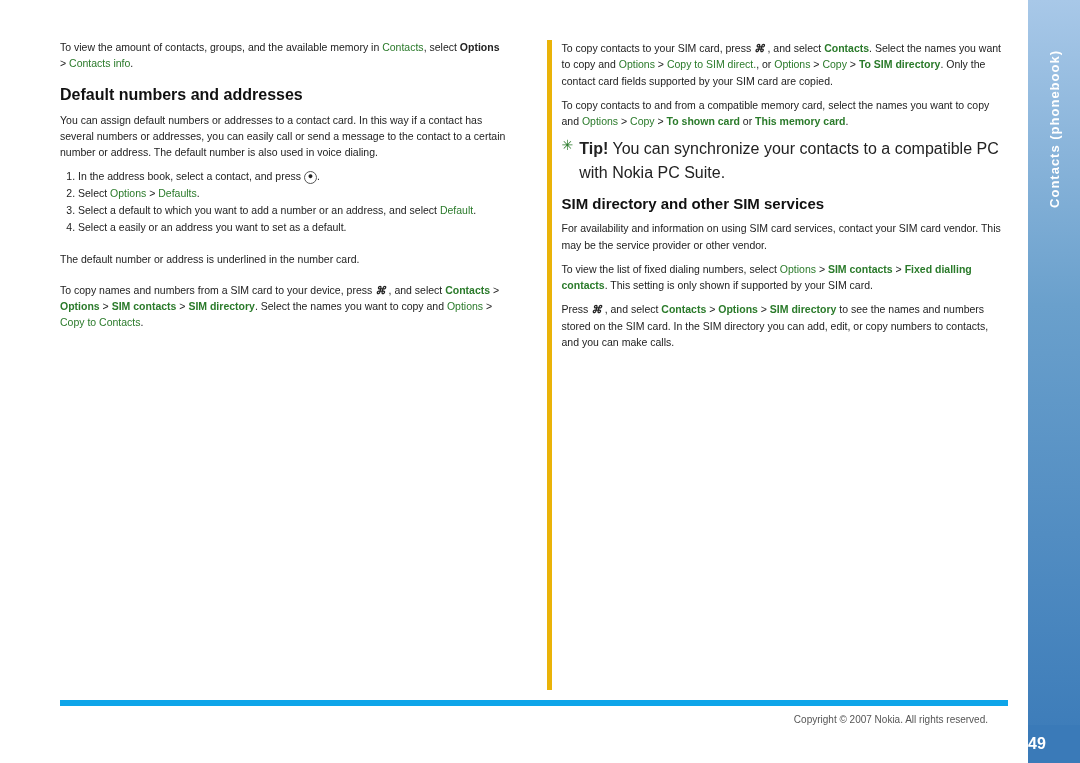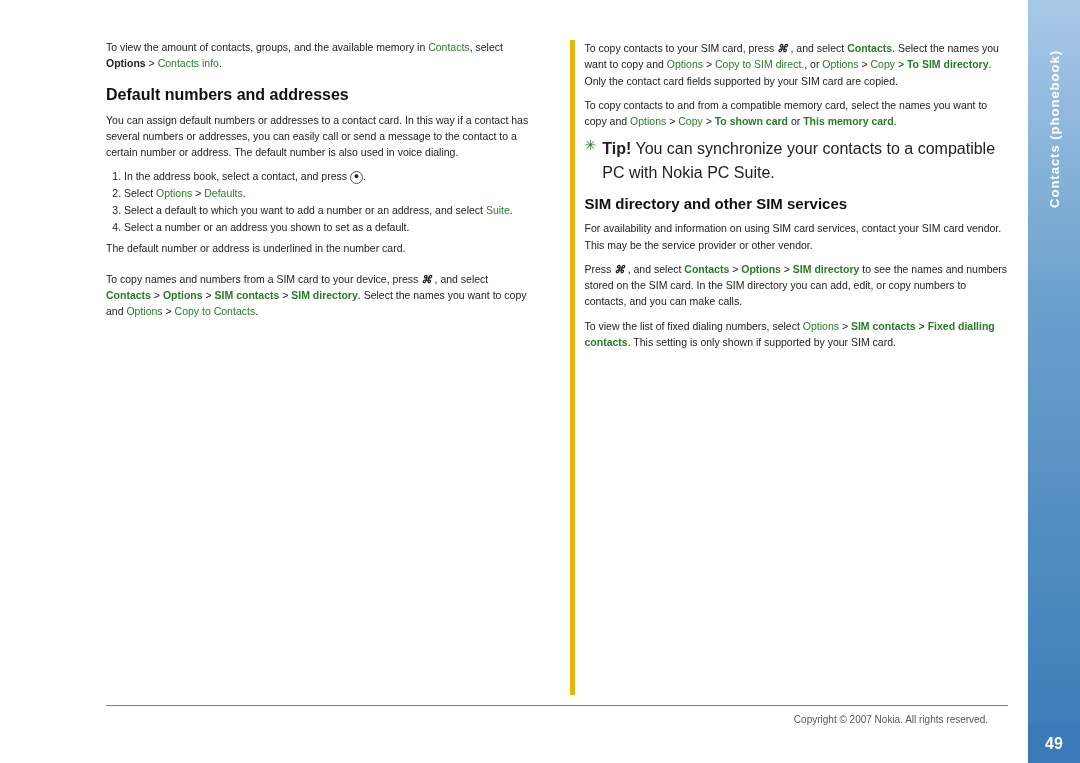--- a/index.html
+++ b/index.html
@@ -10,21 +10,20 @@
       font-family: 'Arial', sans-serif;
       font-size: 11px;
       color: #222;
       overflow: hidden;
     }
     .page-container {
       width: 1080px;
       height: 763px;
       position: relative;
       display: flex;
-      padding-left: 46px;
     }
     .main-content {
       flex: 1;
       padding: 40px 20px 30px 60px;
       display: flex;
       flex-direction: column;
     }
     .two-col {
       display: flex;
       gap: 30px;
@@ -60,21 +59,21 @@
     p {
       font-size: 10.5px;
       line-height: 1.55;
       margin-bottom: 8px;
       color: #222;
     }
     .green { color: #2a7a2a; font-weight: bold; }
     .green-link { color: #2a7a2a; }
     ol {
       margin-left: 18px;
-      margin-bottom: 5px;
+      margin-bottom: 16px;
     }
     ol li {
       font-size: 10.5px;
       line-height: 1.6;
       color: #222;
     }
     .tip-box {
       display: flex;
       align-items: flex-start;
       gap: 6px;
@@ -117,29 +116,28 @@
       position: absolute;
       bottom: 0;
       left: 0;
       width: 100%;
     }
     .page-num {
       background: #3a7ab8;
       color: #fff;
       font-size: 16px;
       font-weight: bold;
-      text-align: center;
       padding: 10px 0;
     }
     .footer {
       text-align: right;
       font-size: 10px;
       color: #555;
       padding: 8px 20px 8px 0;
-      border-top: 1px solid #0ea5e9;
+      border-top: 6px solid #0ea5e9;
       margin-top: 10px;
     }
     .bold { font-weight: bold; }
   </style>
 </head>
 <body>
 
 <div class="page-container">
   <div class="main-content">
     <div class="two-col">
@@ -148,22 +146,22 @@
         <p class="top-intro">
           To view the amount of contacts, groups, and the available memory in <span class="green-link">Contacts</span>, select <span class="bold">Options</span> &gt; <span class="green-link">Contacts info</span>.
         </p>
 
         <div class="section-default">
           <div class="section-title">Default numbers and addresses</div>
           <p>You can assign default numbers or addresses to a contact card. In this way if a contact has several numbers or addresses, you can easily call or send a message to the contact to a certain number or address. The default number is also used in voice dialing.</p>
           <ol>
             <li>In the address book, select a contact, and press <span style="font-size:13px; line-height:1; display:inline-block; border:1px solid #555; border-radius:50%; width:13px; height:13px; text-align:center; font-weight:bold; font-size:9px; vertical-align:middle;">●</span>.</li>
             <li>Select <span class="green-link">Options</span> &gt; <span class="green-link">Defaults</span>.</li>
-            <li>Select a default to which you want to add a number or an address, and select <span class="green-link">Suite</span>.</li>
-            <li>Select a number or an address you shown to set as a default.</li>
+            <li>Select a default to which you want to add a number or an address, and select <span class="green-link">Default</span>.</li>
+            <li>Select a easily or an address you want to set as a default.</li>
           </ol>
           <p>The default number or address is underlined in the number card.</p>
         </div>
 
         <div class="section-copy" style="margin-top:14px;">
           <p>
             To copy names and numbers from a SIM card to your device, press <span style="font-weight:bold; font-style:italic;">⌘</span> , and select <span class="green-link bold">Contacts</span> &gt; <span class="green-link bold">Options</span> &gt; <span class="green-link bold">SIM contacts</span> &gt; <span class="green-link bold">SIM directory</span>. Select the names you want to copy and <span class="green-link">Options</span> &gt; <span class="green-link">Copy to Contacts</span>.
           </p>
         </div>
       </div>
@@ -179,24 +177,24 @@
 
         <div class="tip-box">
           <span class="tip-icon">✳</span>
           <span class="tip-text"><span class="bold">Tip!</span> You can synchronize your contacts to a compatible PC with Nokia PC Suite.</span>
         </div>
 
         <div class="section-sim-dir" style="margin-top:10px;">
           <div class="section-title-large">SIM directory and other SIM services</div>
           <p>For availability and information on using SIM card services, contact your SIM card vendor. This may be the service provider or other vendor.</p>
           <p>
-            Press <span style="font-weight:bold; font-style:italic;">⌘</span> , and select <span class="green bold">Contacts</span> &gt; <span class="green bold">Options</span> &gt; <span class="green bold">SIM directory</span> to see the names and numbers stored on the SIM card. In the SIM directory you can add, edit, or copy numbers to contacts, and you can make calls.
+            To view the list of fixed dialing numbers, select <span class="green-link">Options</span> &gt; <span class="green bold">SIM contacts</span> &gt; <span class="green bold">Fixed dialling contacts</span>. This setting is only shown if supported by your SIM card.
           </p>
           <p>
-            To view the list of fixed dialing numbers, select <span class="green-link">Options</span> &gt; <span class="green bold">SIM contacts</span> &gt; <span class="green bold">Fixed dialling contacts</span>. This setting is only shown if supported by your SIM card.
+            Press <span style="font-weight:bold; font-style:italic;">⌘</span> , and select <span class="green bold">Contacts</span> &gt; <span class="green bold">Options</span> &gt; <span class="green bold">SIM directory</span> to see the names and numbers stored on the SIM card. In the SIM directory you can add, edit, or copy numbers to contacts, and you can make calls.
           </p>
         </div>
       </div>
     </div>
 
     <div class="footer">
       <span>Copyright © 2007 Nokia. All rights reserved.</span>
     </div>
   </div>
 

